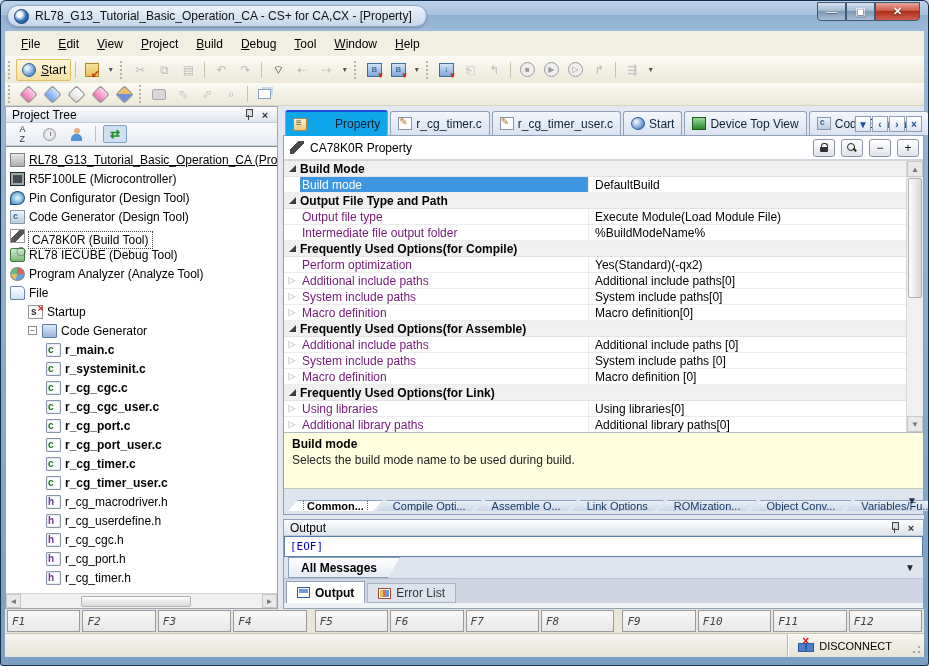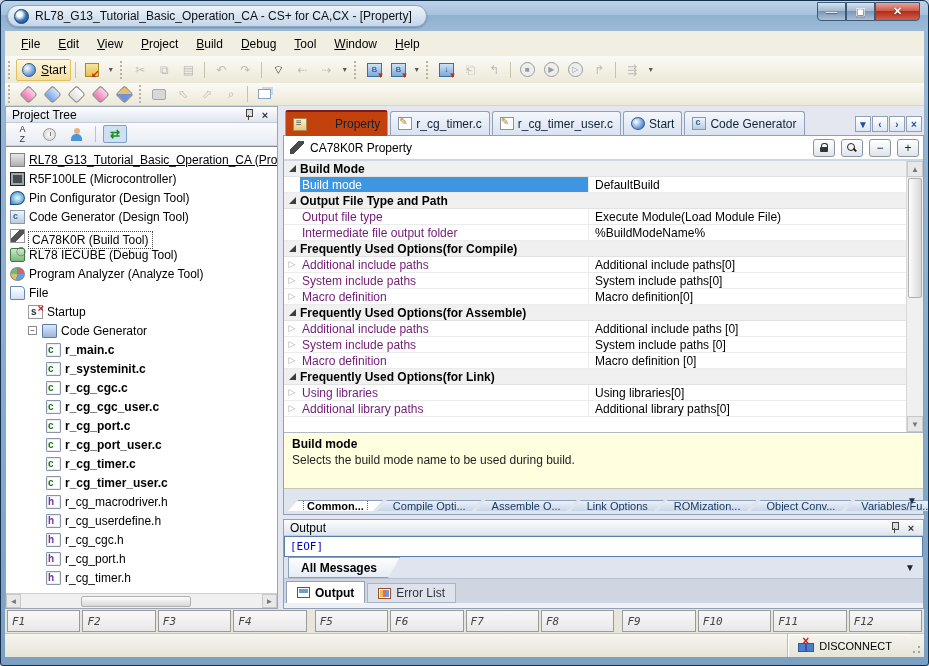--- a/index.html
+++ b/index.html
@@ -101,21 +101,21 @@
   .hscroll { height:15px; background:#f0f0f0; border-top:1px solid #d0d0d0; display:flex; align-items:center; }
   .sbtn { width:15px; height:100%; background:#e8e8e8; border:1px solid #c8c8c8; color:#777; font-size:8px; display:flex; align-items:center; justify-content:center; }
   .hthumb { margin-left:60px; width:110px; height:11px; background:linear-gradient(#fdfdfd,#d8d8d8); border:1px solid #b0b0b0; border-radius:2px; }
 
   .vsplit { width:5px; background:#e4e7ef; }
 
   
   .right-col { flex:1; display:flex; flex-direction:column; min-width:0; }
   .doctab-row { height:30px; display:flex; align-items:flex-end; padding:4px 2px 0 2px; background:#e4e7ef; border-bottom:1px solid #8fa0b8; position:relative; }
   .dtab { height:24px; display:flex; align-items:center; gap:4px; padding:0 7px; margin-right:2px; border:1px solid #8fa0b8; border-bottom:none; border-radius:3px 3px 0 0; background:linear-gradient(#f4f7fc,#d9e2f0); color:#123; white-space:nowrap; }
-  .dtab.active { background:#c2410c; height:26px; border-top:2px solid #7f1d1d; font-weight:normal; position:relative; z-index:2; margin-bottom:-1px;gap:28px; }
+  .dtab.active { background:#0ea5e9; height:26px; border-top:2px solid #1d4ed8; font-weight:normal; position:relative; z-index:2; margin-bottom:-1px;gap:28px; }
   .dt-ico { width:14px; height:13px; position:relative; flex:0 0 auto; }
   .dt-prop { background:linear-gradient(#fdf2d0,#e8c87a); border:1px solid #a8884a; }
   .dt-prop:after { content:"≡"; position:absolute; left:2px; top:-2px; font-size:10px; color:#555; }
   .dt-csrc { background:#fff; border:1px solid #8a94a8; }
   .dt-csrc:after { content:"✎"; position:absolute; left:0; top:-2px; font-size:10px; color:#b08020; }
   .dt-start { border-radius:50%; background:radial-gradient(circle at 35% 35%,#fff,#5a8fd0 70%,#2b5d9c); border:1px solid #2b5d9c; }
   .dt-device { background:linear-gradient(#9ad89a,#2a8a2a); border:1px solid #1a5a1a; }
   .dt-cg { background:linear-gradient(#eef4ff,#bcd); border:1px solid #89a; }
   .dt-cg:after { content:"c"; position:absolute; left:2px; top:-1px; color:#368; font-size:9px; font-weight:bold; }
   .tabnav { position:absolute; right:2px; bottom:3px; display:flex; gap:1px; align-items:center; }
@@ -488,20 +488,24 @@
             </div>
           <div class="dtab">
               <span class="dt-ico dt-csrc"></span>
               <span>r_cg_timer_user.c</span>
             </div>
           <div class="dtab">
               <span class="dt-ico dt-start"></span>
               <span>Start</span>
             </div>
           <div class="dtab">
+              <span class="dt-ico dt-device"></span>
+              <span>Device Top View</span>
+            </div>
+          <div class="dtab">
               <span class="dt-ico dt-cg"></span>
               <span>Code Generator</span>
             </div>
           <div class="tabnav">
             <span class="tn-btn">▼</span>
             <span class="tn-btn">‹</span>
             <span class="tn-btn">›</span>
             <span class="tn-btn">×</span>
           </div>
         </div>
@@ -548,20 +552,25 @@
               <div class="prow">
                   <span class="marker-cell"></span>
                   <span class="pname">Intermediate file output folder</span>
                   <span class="pval">%BuildModeName%</span>
                 </div>
               <div class="prow cat">
                   <span class="marker-cell">
                     <span class="tri-exp"></span>
                   </span>
                   <span class="cat-label">Frequently Used Options(for Compile)</span>
+                </div>
+              <div class="prow">
+                  <span class="marker-cell"></span>
+                  <span class="pname">Perform optimization</span>
+                  <span class="pval">Yes(Standard)(-qx2)</span>
                 </div>
               <div class="prow">
                   <span class="marker-cell">
                     <span class="tri-col">▷</span>
                   </span>
                   <span class="pname">Additional include paths</span>
                   <span class="pval">Additional include paths[0]</span>
                 </div>
               <div class="prow">
                   <span class="marker-cell">

